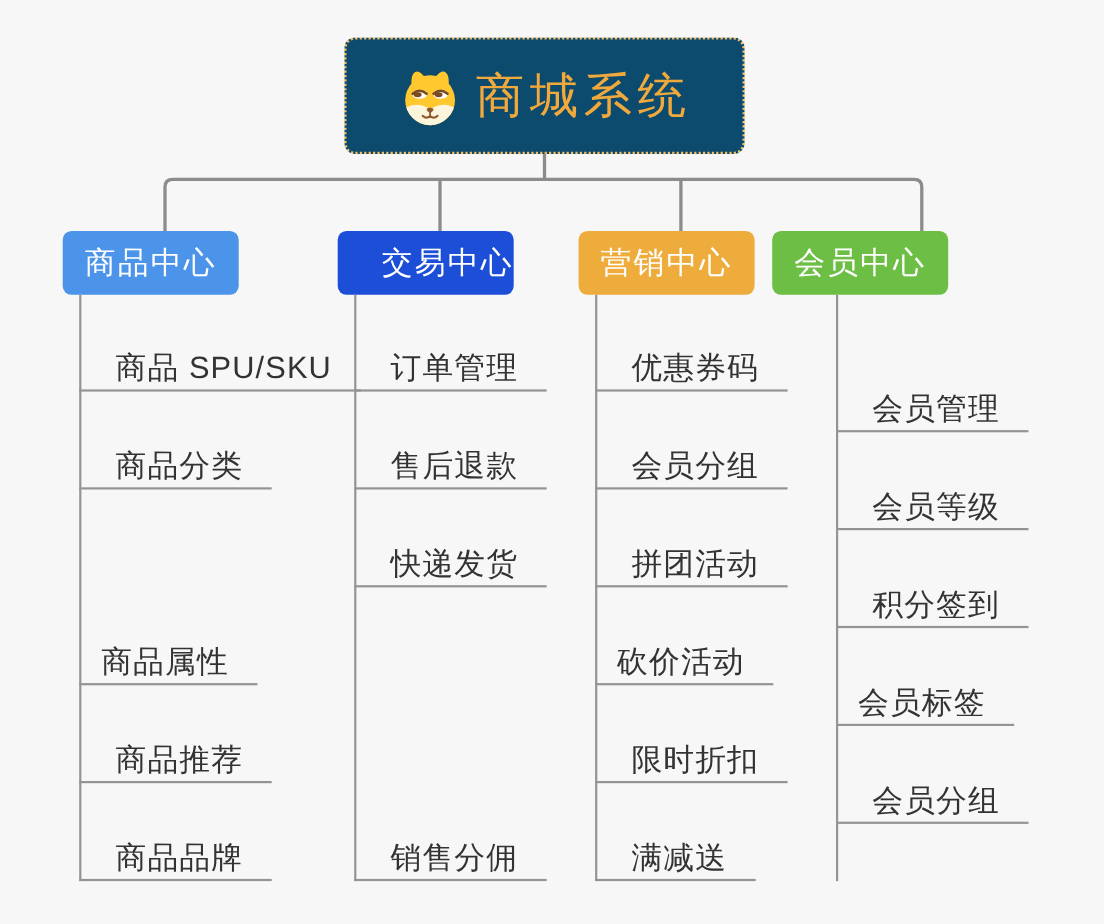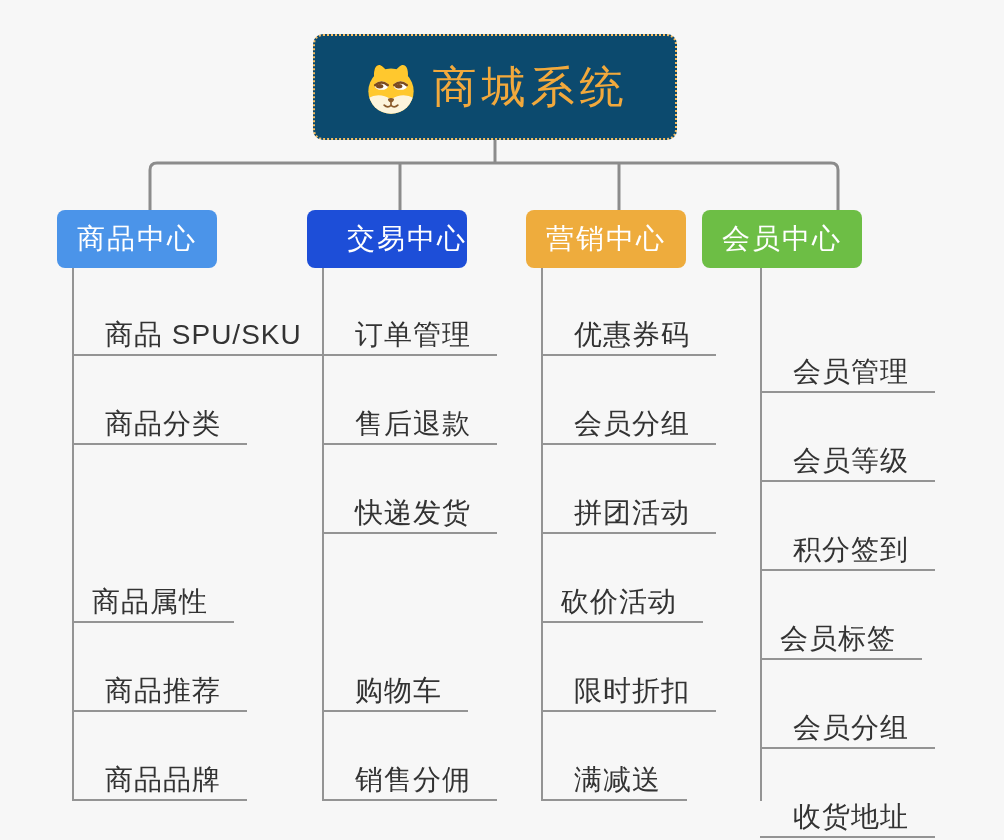--- a/index.html
+++ b/index.html
@@ -91,30 +91,28 @@
 
   <div class="item c0 r0">商品 SPU/SKU</div>
   <div class="item c0 r1">商品分类</div>
   <div class="item c0 r3">商品属性</div>
   <div class="item c0 r4">商品推荐</div>
   <div class="item c0 r5">商品品牌</div>
 
   <div class="item c1 r0">订单管理</div>
   <div class="item c1 r1">售后退款</div>
   <div class="item c1 r2">快递发货</div>
-  <div class="item c1 r4">购物车</div>
   <div class="item c1 r5">销售分佣</div>
 
   <div class="item c2 r0">优惠券码</div>
   <div class="item c2 r1">会员分组</div>
   <div class="item c2 r2">拼团活动</div>
   <div class="item c2 r3">砍价活动</div>
   <div class="item c2 r4">限时折扣</div>
   <div class="item c2 r5">满减送</div>
 
   <div class="item c3 r0">会员管理</div>
   <div class="item c3 r1">会员等级</div>
   <div class="item c3 r2">积分签到</div>
   <div class="item c3 r3">会员标签</div>
   <div class="item c3 r4">会员分组</div>
-  <div class="item c3 r5">收货地址</div>
 
 </div>
 
 </body></html>

